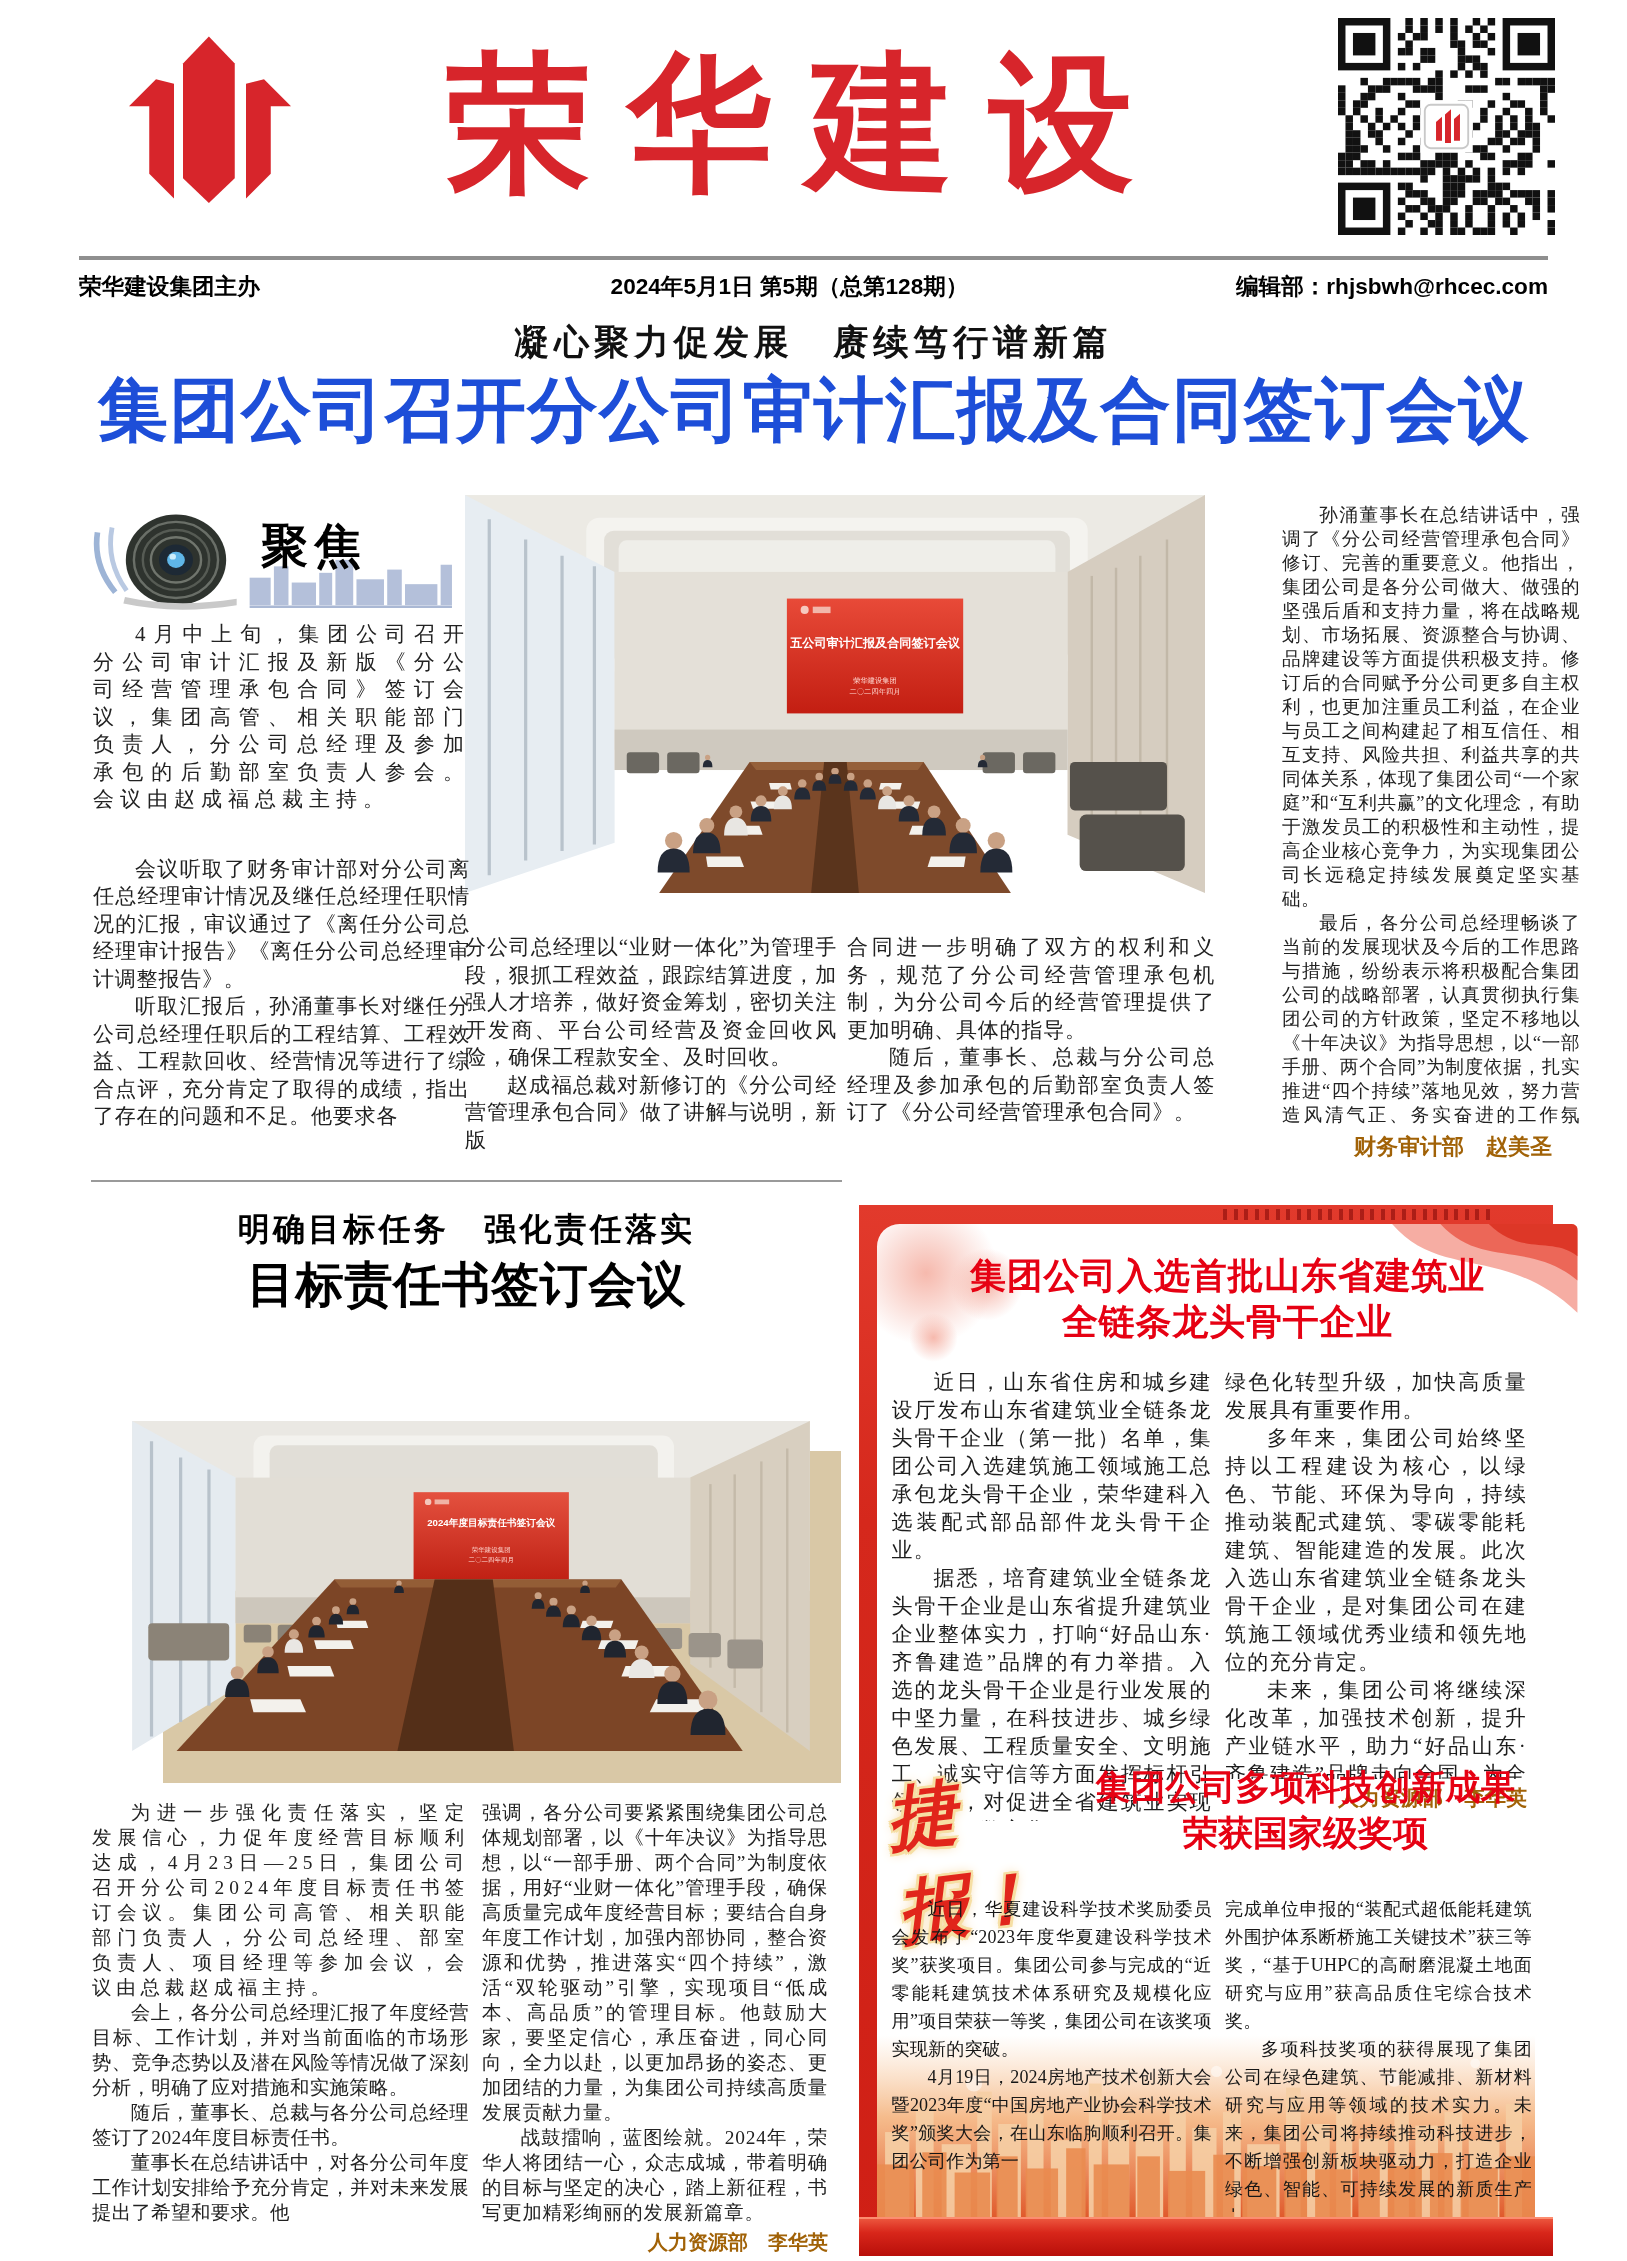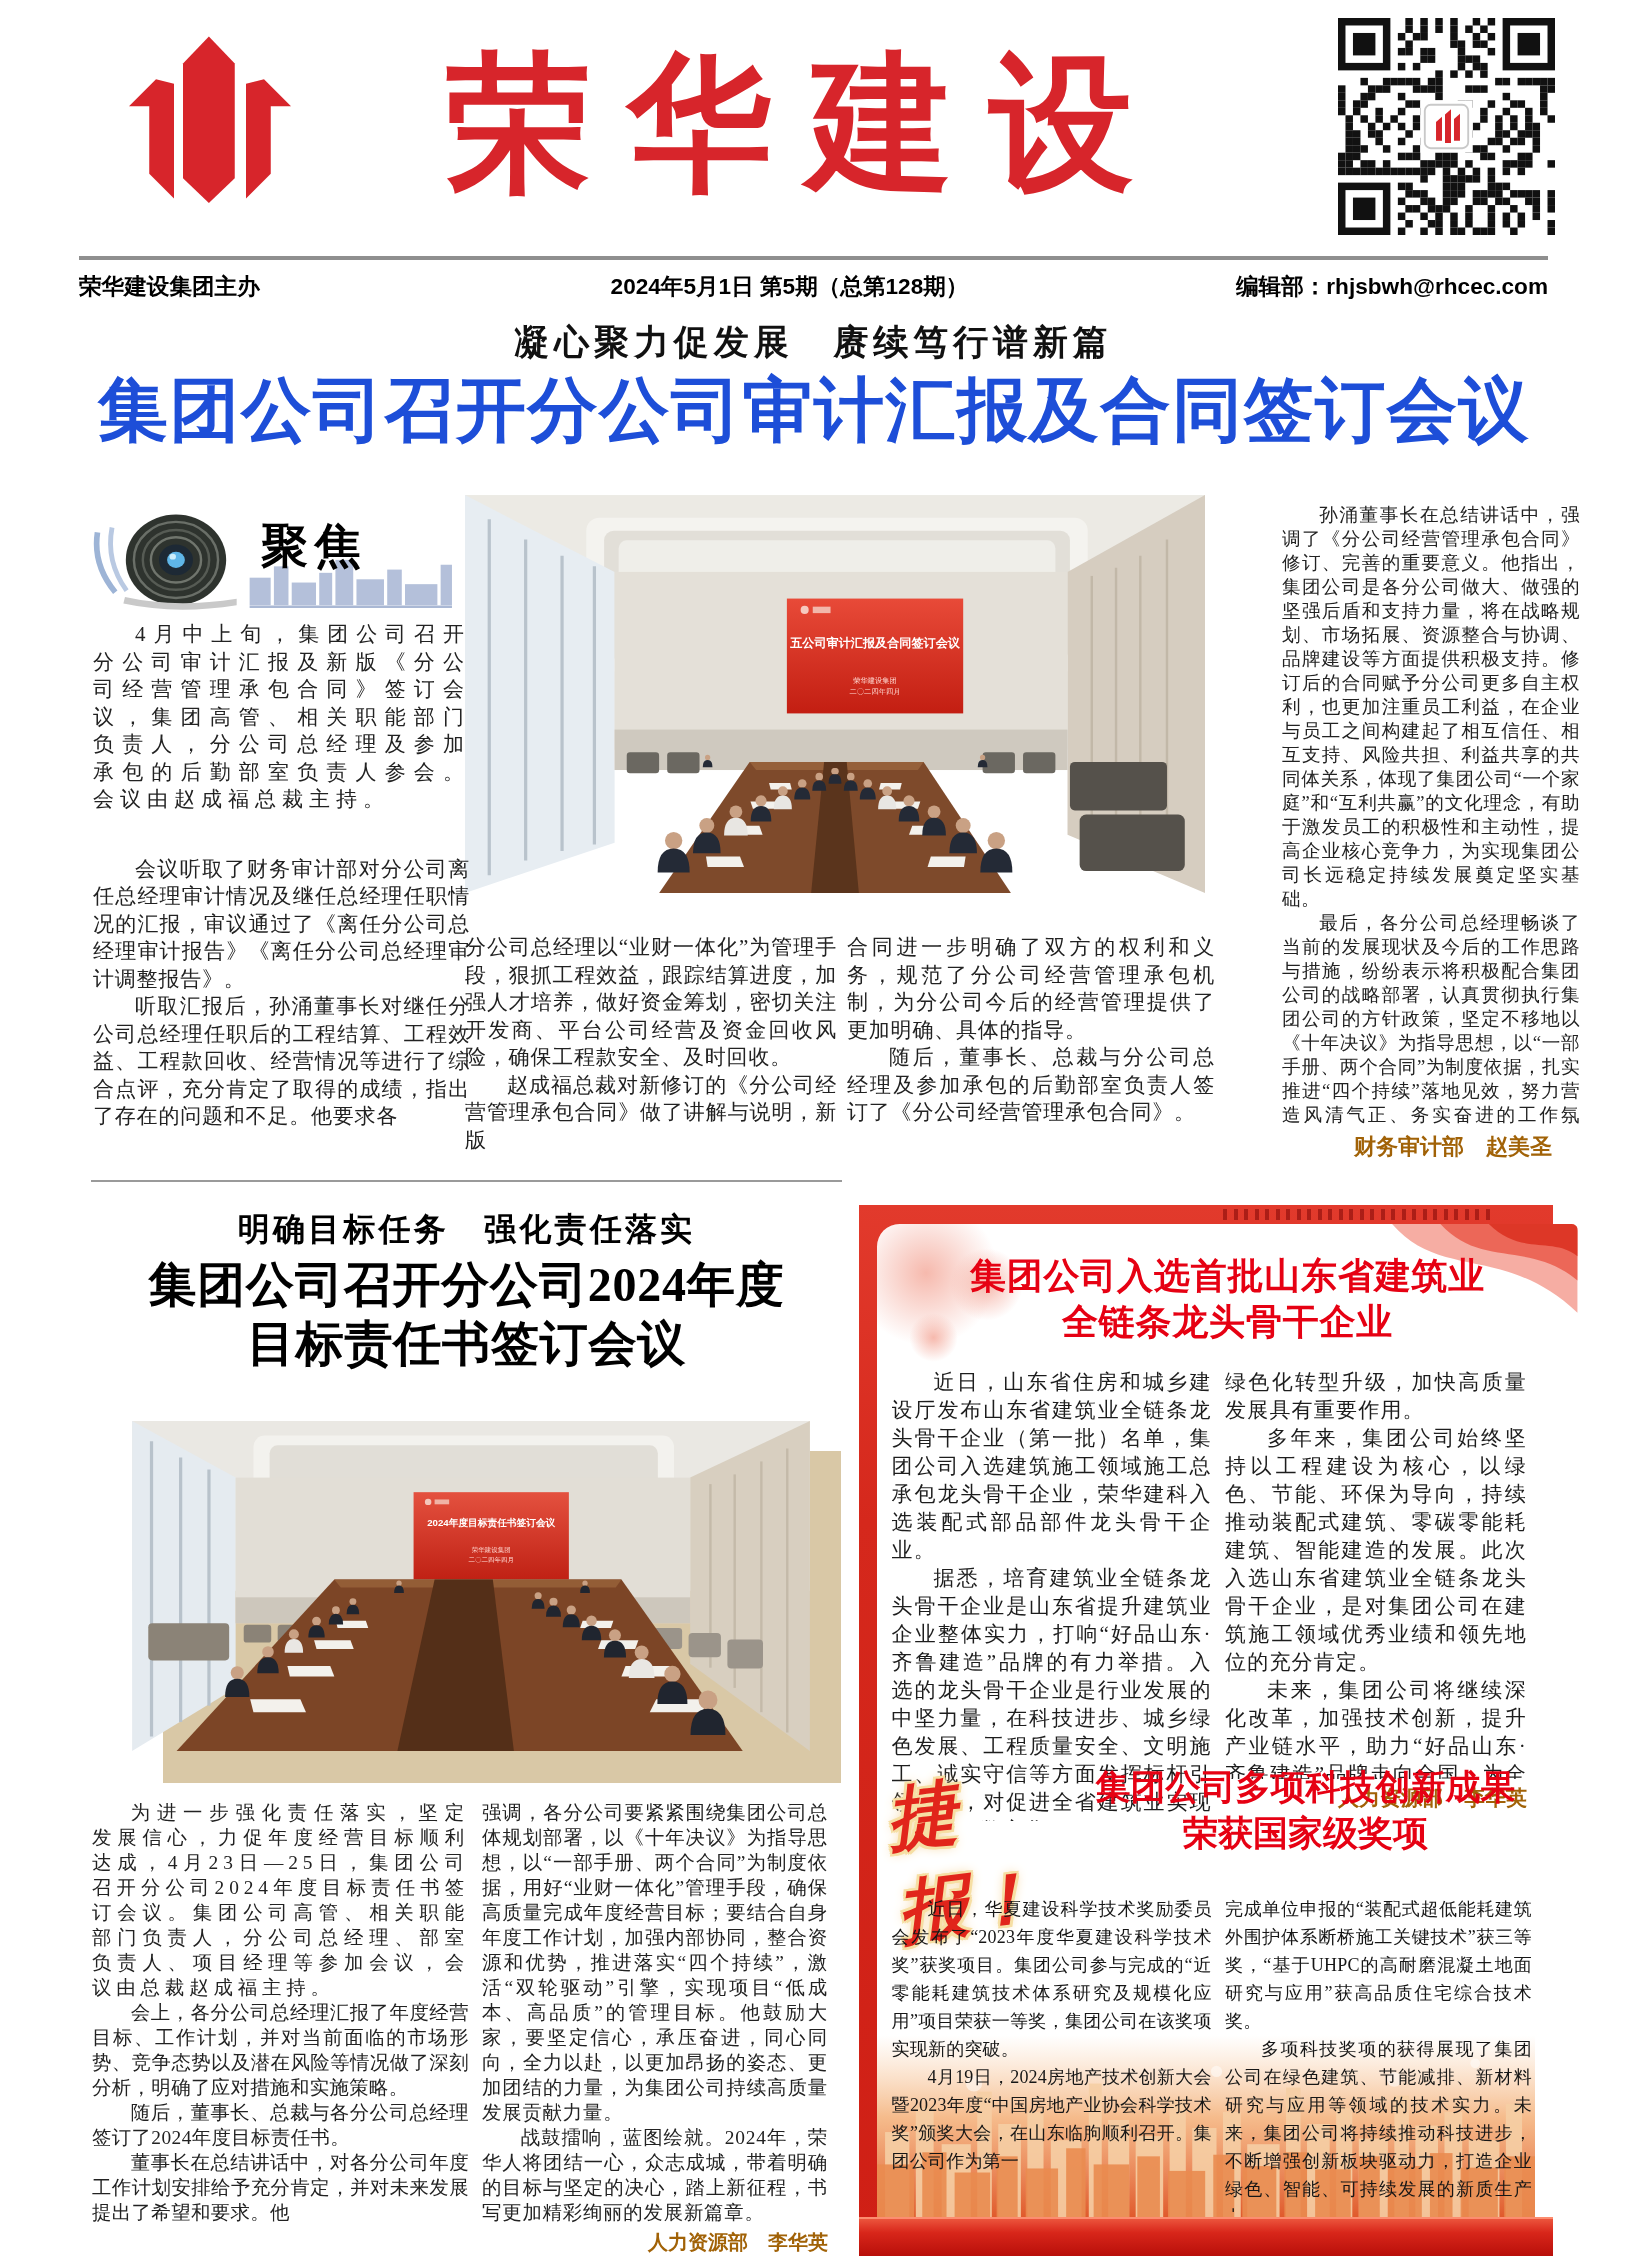--- a/index.html
+++ b/index.html
@@ -573,21 +573,20 @@
   <div class="abs bodycol" id="a1-col4">
     <p>孙涌董事长在总结讲话中，强调了《分公司经营管理承包合同》修订、完善的重要意义。他指出，集团公司是各分公司做大、做强的坚强后盾和支持力量，将在战略规划、市场拓展、资源整合与协调、品牌建设等方面提供积极支持。修订后的合同赋予分公司更多自主权利，也更加注重员工利益，在企业与员工之间构建起了相互信任、相互支持、风险共担、利益共享的共同体关系，体现了集团公司“一个家庭”和“互利共赢”的文化理念，有助于激发员工的积极性和主动性，提高企业核心竞争力，为实现集团公司长远稳定持续发展奠定坚实基础。</p>
     <p>最后，各分公司总经理畅谈了当前的发展现状及今后的工作思路与措施，纷纷表示将积极配合集团公司的战略部署，认真贯彻执行集团公司的方针政策，坚定不移地以《十年决议》为指导思想，以“一部手册、两个合同”为制度依据，扎实推进“四个持续”落地见效，努力营造风清气正、务实奋进的工作氛围，打造勇挑重担、拼搏进取的优秀团队，为实现“百强企业、百年企业”的远期目标而努力奋斗。</p>
   </div>
   <div class="abs byline" id="a1-byline">财务审计部　赵美圣</div>
 
   <div class="abs" id="divider1"></div>
 
   <div class="abs sans" id="a2-kicker">明确目标任务　强化责任落实</div>
   <div class="abs" id="a2-headline">
-    <div>集团公司召开分公司2024年度</div>
     <div>目标责任书签订会议</div>
   </div>
 
   <div class="abs" id="photo2-shadow"></div>
 
   <svg class="abs" style="left:132px;top:1421px;" width="678" height="330" viewBox="0 0 838 408">
     <defs>
       <linearGradient id="scr2" x1="0" y1="0" x2="0" y2="1">
         <stop offset="0" stop-color="#e4513f"></stop>
           <stop offset="1" stop-color="#c02114"></stop>

